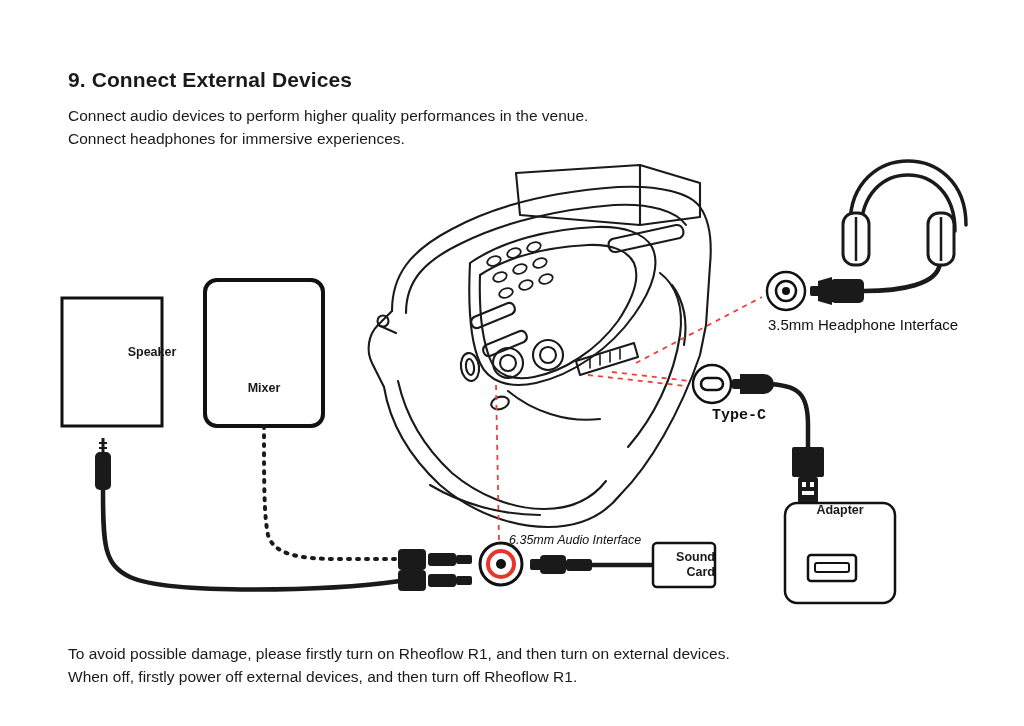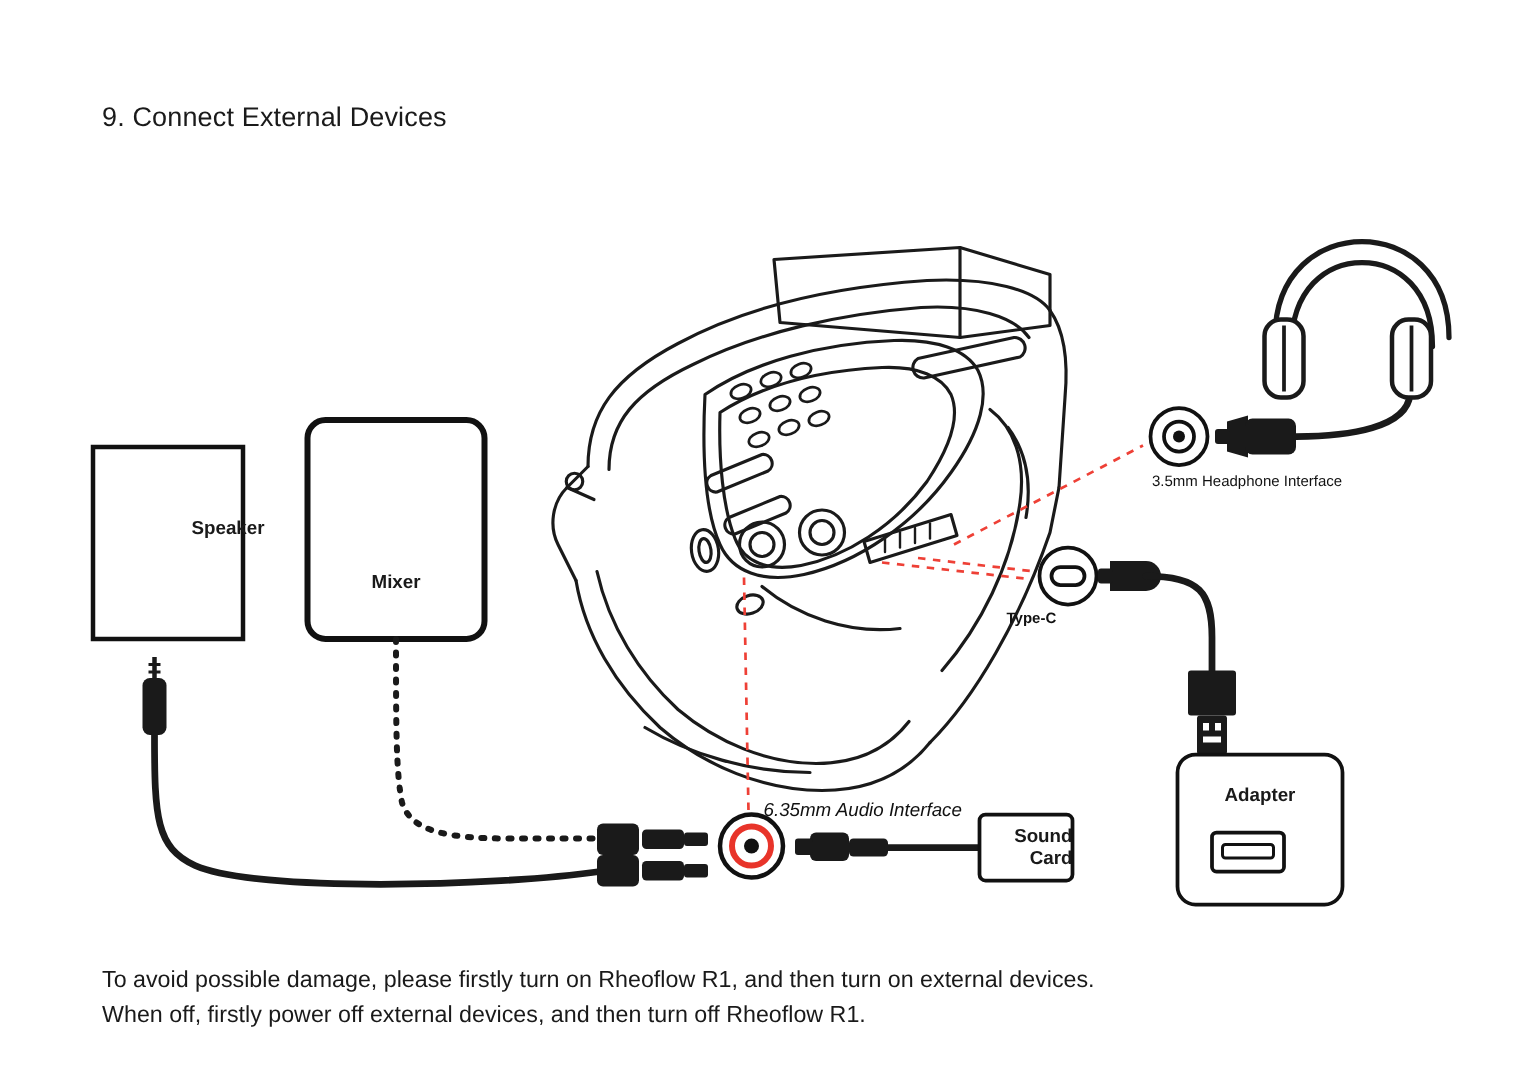--- a/index.html
+++ b/index.html
@@ -16,22 +16,22 @@
     color: #1a1a1a;
   }
   .page {
     position: absolute;
     inset: 0;
   }
   .heading {
     position: absolute;
     left: 68px;
     top: 68px;
-    font-size: 18px;
-    font-weight: normal;
+    font-size: 21px;
+    font-weight: bold;
     letter-spacing: 0.1px;
   }
   .intro {
     position: absolute;
     left: 68px;
     top: 104px;
     font-size: 15.5px;
     line-height: 23px;
     white-space: pre-line;
   }
@@ -45,21 +45,21 @@
   }
   .diagram {
     position: absolute;
     left: 0;
     top: 155px;
     width: 1024px;
     height: 455px;
   }
   .lbl {
     position: absolute;
-    font-size: 10px;
+    font-size: 15px;
     color: #111;
     white-space: nowrap;
   }
   .lbl-bold {
     font-weight: bold;
   }
   .box-label {
     position: absolute;
     font-size: 12.5px;
     font-weight: bold;
@@ -68,20 +68,22 @@
     line-height: 15px;
   }
   svg { display: block; }
 </style>
 </head>
 <body>
 
 <div class="page">
 
   <div class="heading">9. Connect External Devices</div>
+  <div class="intro">Connect audio devices to perform higher quality performances in the venue.
+Connect headphones for immersive experiences.</div>
 
   <div class="diagram">
 
     <svg width="1024" height="455" viewBox="0 0 1024 455">
 
       <g fill="none" stroke="#1a1a1a" stroke-width="2.1" stroke-linejoin="round" stroke-linecap="round">
 
         <path d="M516 18 L640 10 L700 28 L700 62 L640 70 L520 60 Z"></path>
         <path d="M640 10 L640 70"></path>
 
@@ -238,23 +240,23 @@
         <path d="M856 62 v44" stroke-width="2.5"></path>
         <path d="M941 62 v44" stroke-width="2.5"></path>
       </g>
 
     </svg>
 
     <div class="box-label" style="left:62px; top:190px; width:84px;padding-left:48px;">Speaker</div>
     <div class="box-label" style="left:205px; top:190px; width:118px;margin-top:36px;">Mixer</div>
     <div class="box-label" style="left:653px; top:395px; width:62px;text-align:right;">Sound
 Card</div>
-    <div class="box-label" style="left:785px; top:368px; width:110px;">Adapter</div>
-
-    <div class="lbl lbl-bold" style="left:671px; top:252px;">Type-C</div>
+    <div class="box-label" style="left:785px; top:348px; width:110px;">Adapter</div>
+
+    <div class="lbl lbl-bold" style="left:712px; top:252px;font-family:Liberation Mono, monospace;">Type-C</div>
     <div class="lbl" style="left:768px; top:161px;">3.5mm Headphone Interface</div>
     <div class="lbl" style="left:509px; top:378px; font-size:12.5px;font-style:italic;">6.35mm Audio Interface</div>
   </div>
 
   <div class="note">
     <div>To avoid possible damage, please firstly turn on Rheoflow R1, and then turn on external devices.
 When off, firstly power off external devices, and then turn off Rheoflow R1.</div>
   </div>
 
 </div>

